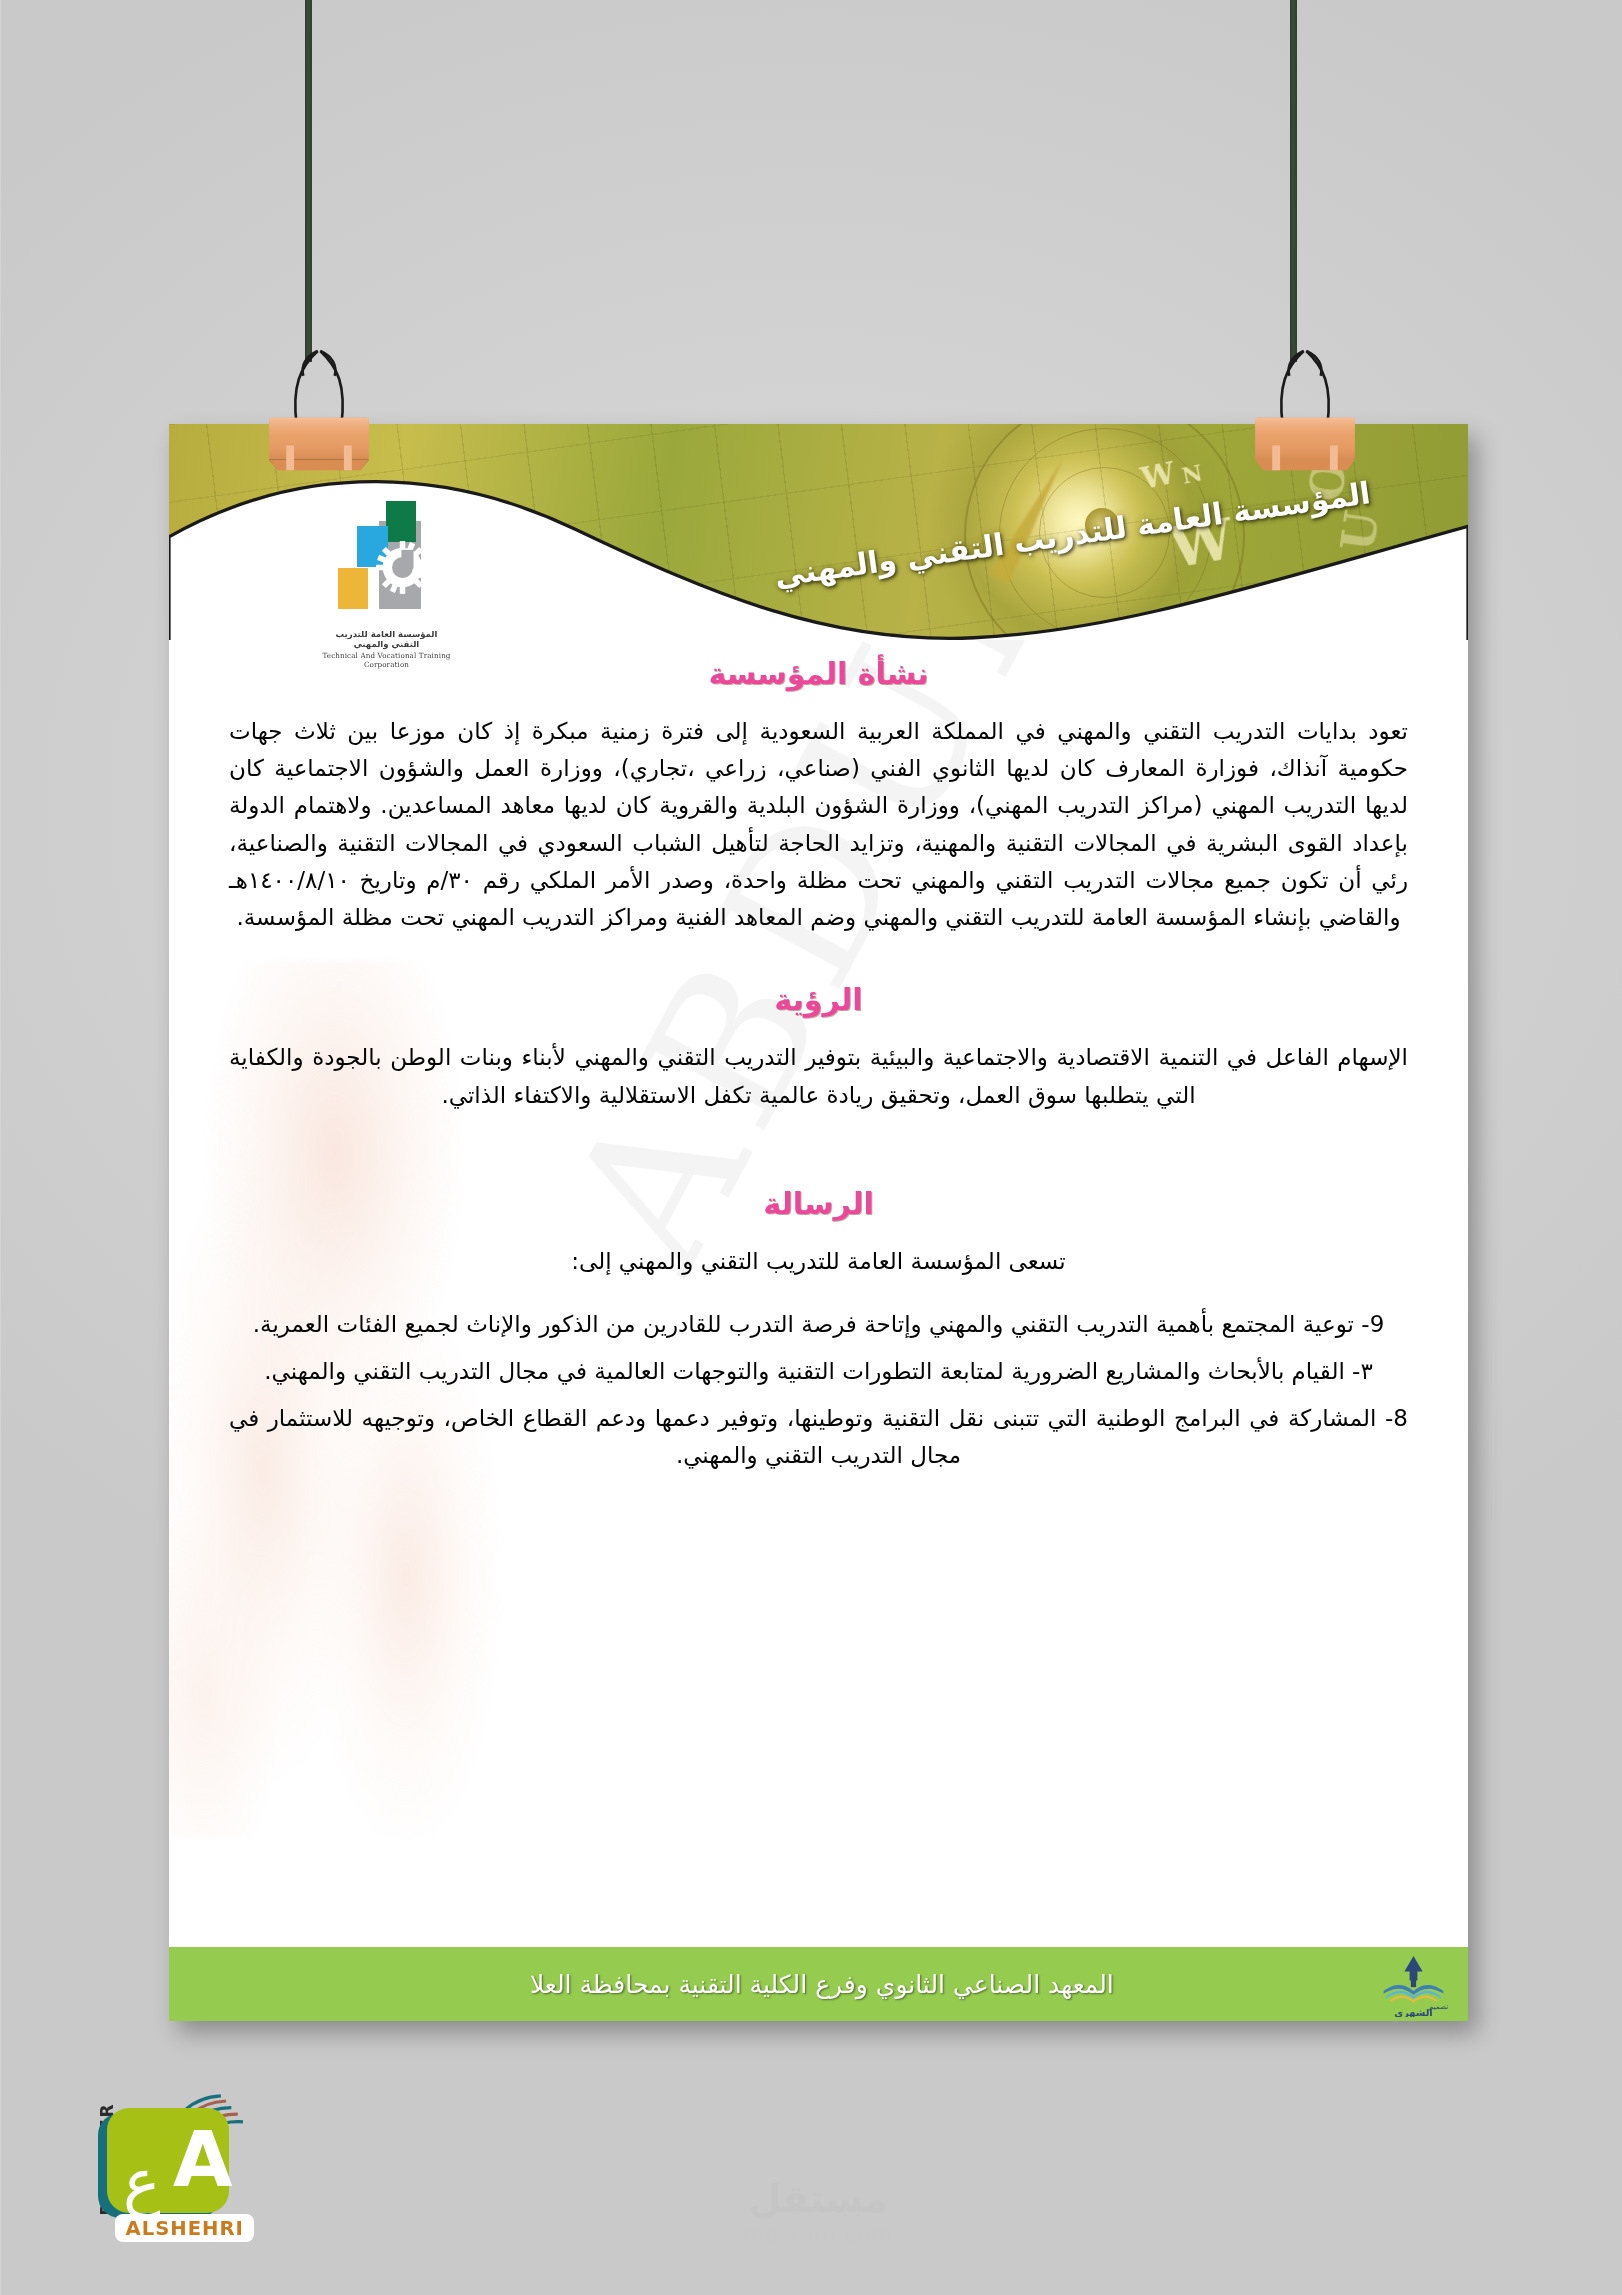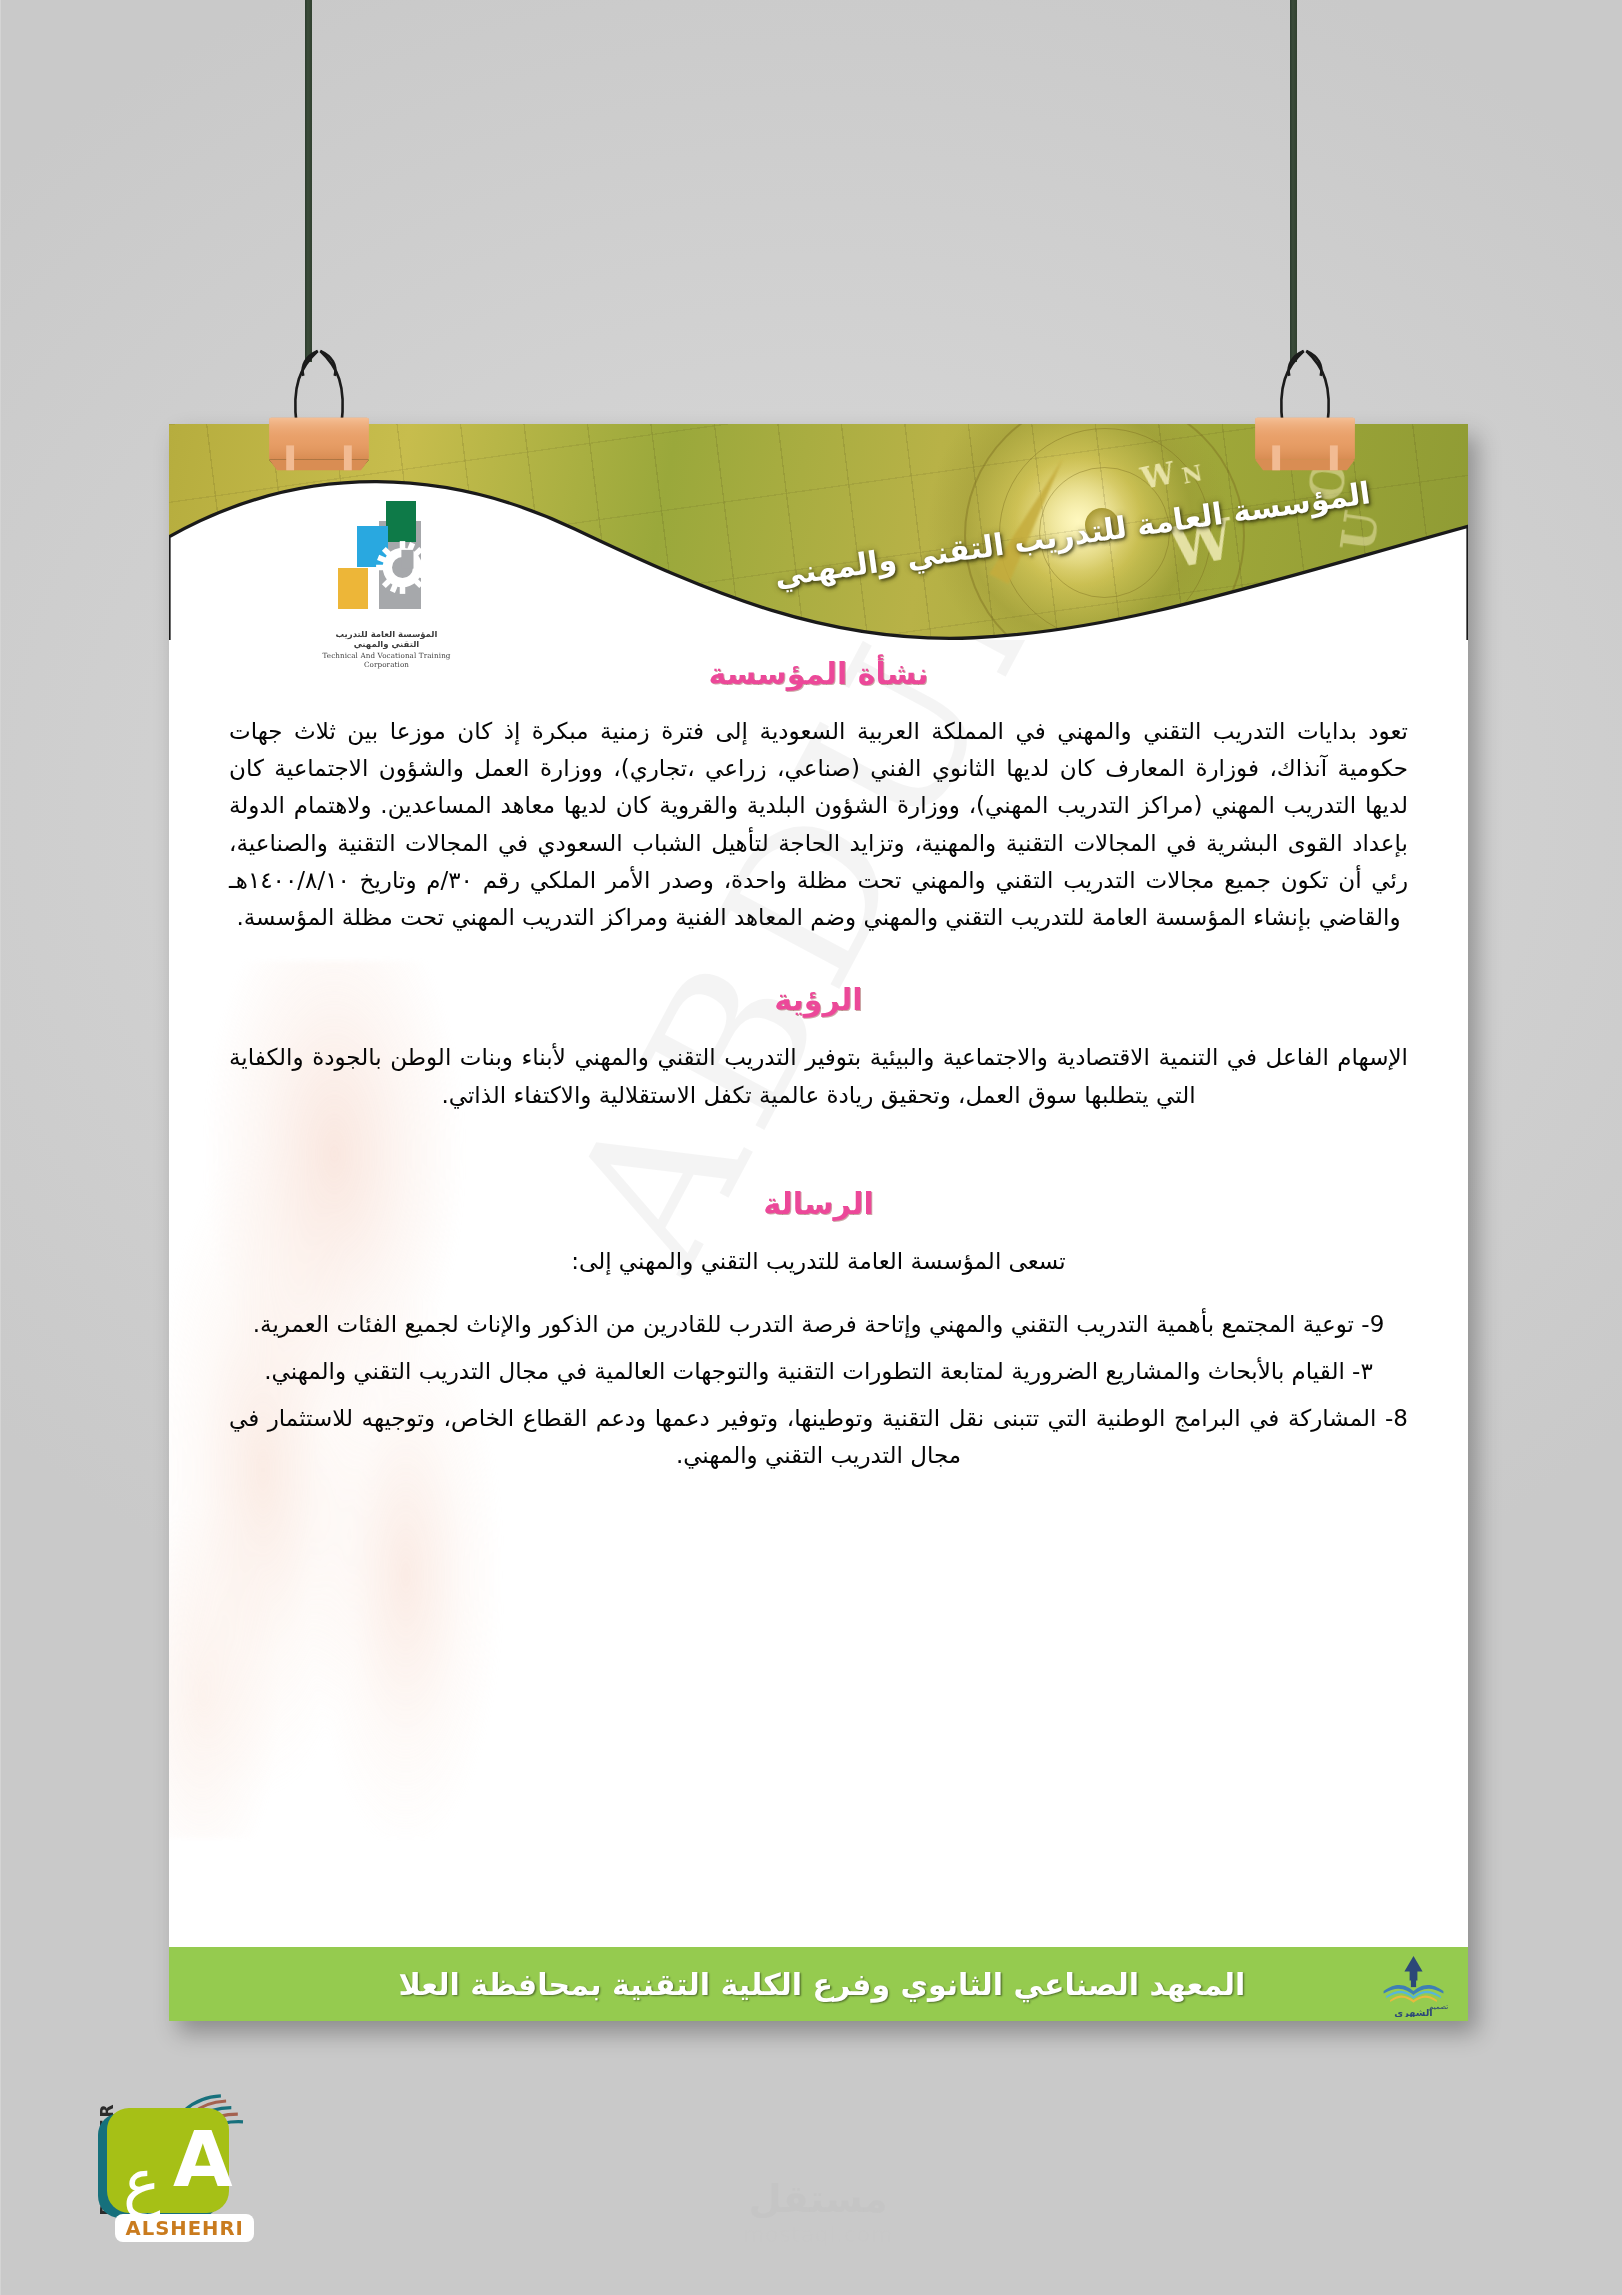--- a/index.html
+++ b/index.html
@@ -262,22 +262,22 @@
     width: 73px;
     height: 65px;
     margin-right: 18.3px;
     position: relative;
     flex: 0 0 auto;
   }
   #footer-text {
     flex: 1 1 auto;
     text-align: center;
     padding-left: 98px;
-    font-size: 30px;
-    font-weight: 700;
+    font-size: 25px;
+    font-weight: 400;
     color: #ffffff;
     letter-spacing: 0.3px;
     text-shadow: 1.3px 1.3px 2px rgba(0,0,0,.45);
   }
 
   
   #designer-badge {
     position: absolute;
     left: 60px;
     top: 2091px;

